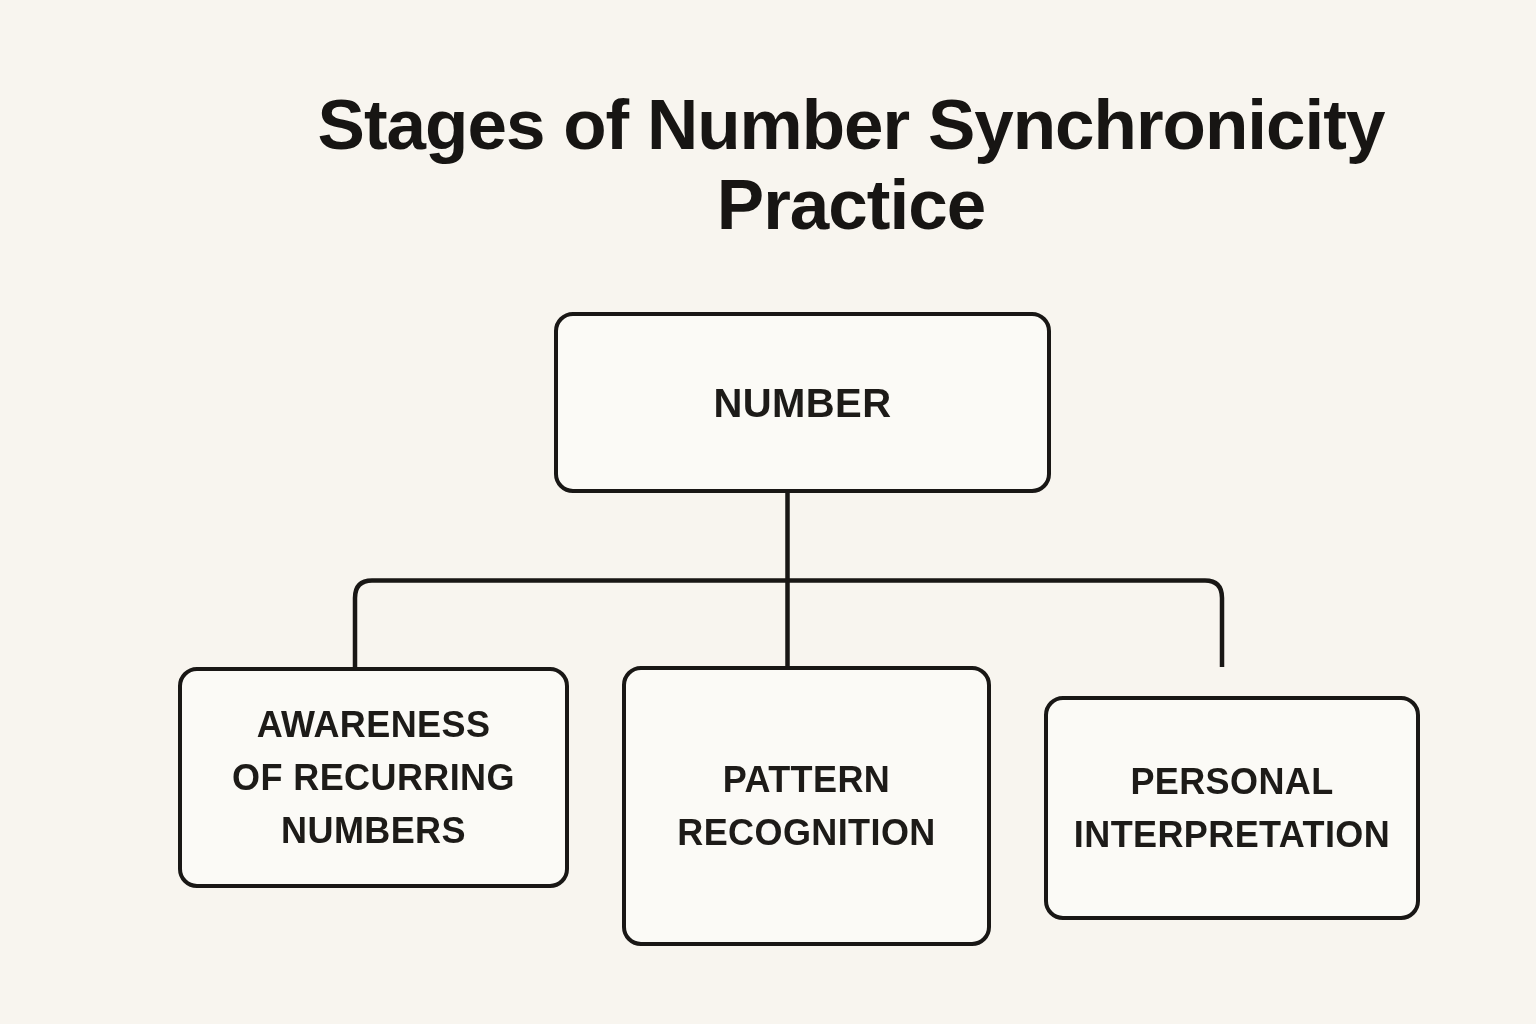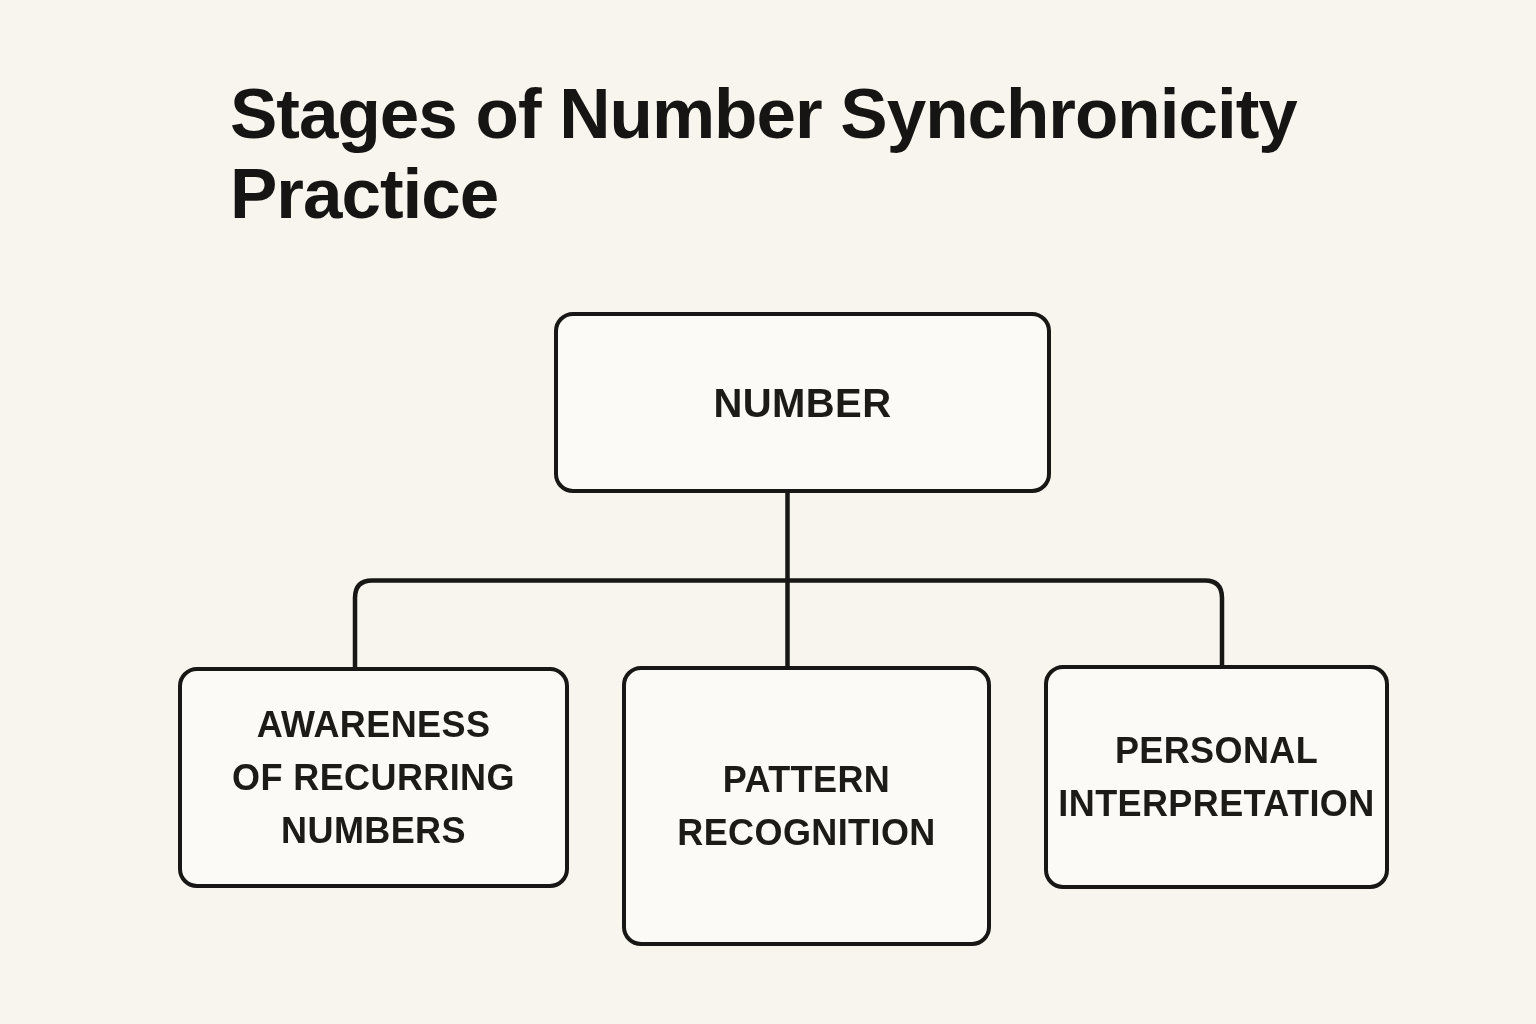--- a/index.html
+++ b/index.html
@@ -13,22 +13,22 @@
     height: 1024px;
     background: #f8f5ef;
     font-family: "Liberation Sans", sans-serif;
     overflow: hidden;
   }
   .title {
     position: absolute;
     left: 230px;
     top: 74px;
     width: 1220px;
-    margin: 0;
-    text-align: left;
+    margin: 11px;
+    text-align: center;
     font-size: 71px;
     font-weight: bold;
     line-height: 1.13;
     letter-spacing: -1px;
     color: #171513;
   }
   .title span { display: block; }
   .connectors {
     position: absolute;
     left: 0;
@@ -55,21 +55,21 @@
   .node .label span { display: block; }
   #node-root {
     left: 539px; top: 312px; width: 497px; height: 181px;
     font-size: 40px;
   }
   #node-root .label { line-height: 1.35; }
   .node.child { font-size: 36px; }
   .node.child .label { line-height: 1.48; }
   #node-awareness { left: 163px; top: 667px; width: 391px; height: 221px; }
   #node-pattern   { left: 607px; top: 666px; width: 369px; height: 280px; }
-  #node-personal  { left: 1029px; top: 665px; width: 345px; height: 224px; }
+  #node-personal  { left: 1029px; top: 696px; width: 376px; height: 224px; }
 </style>
 </head>
 <body>
 
 <div class="canvas">
 
   <h1 class="title">
     <span>Stages of Number Synchronicity</span>
     <span>Practice</span>
   </h1>

